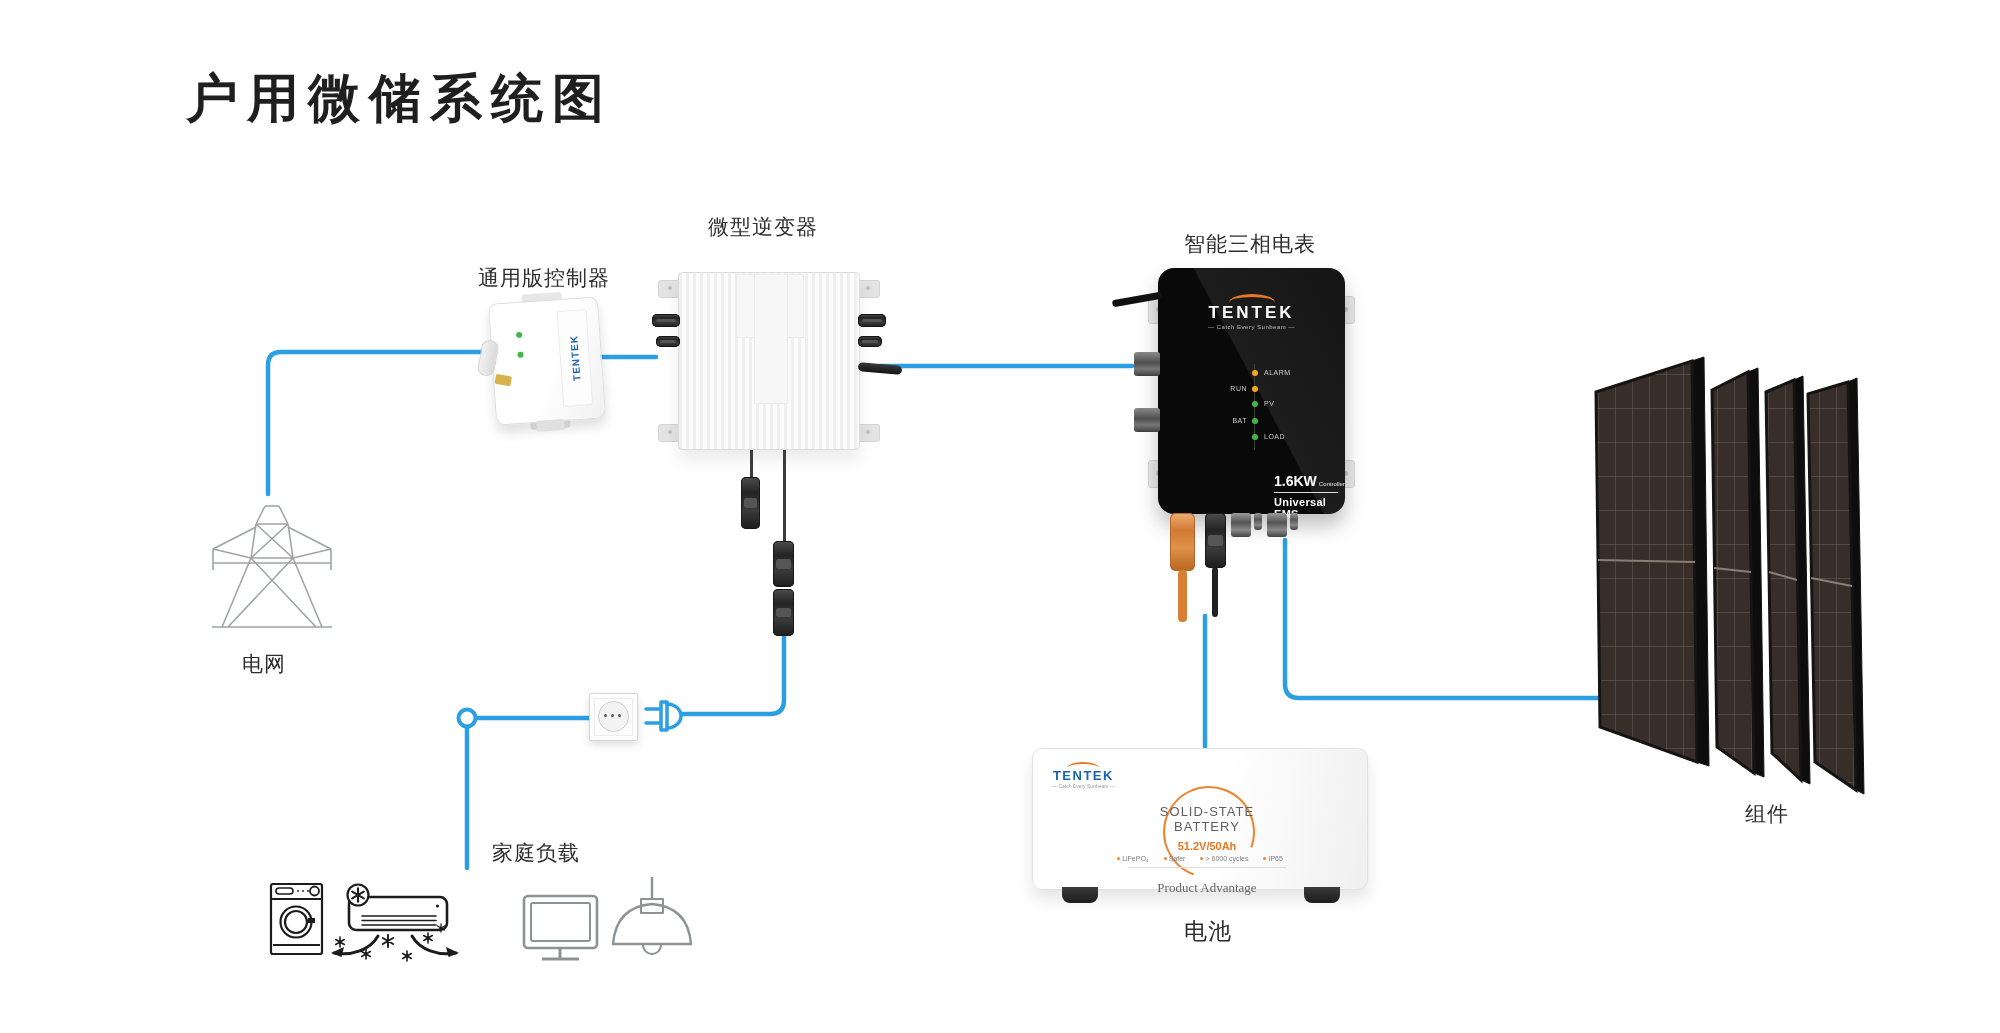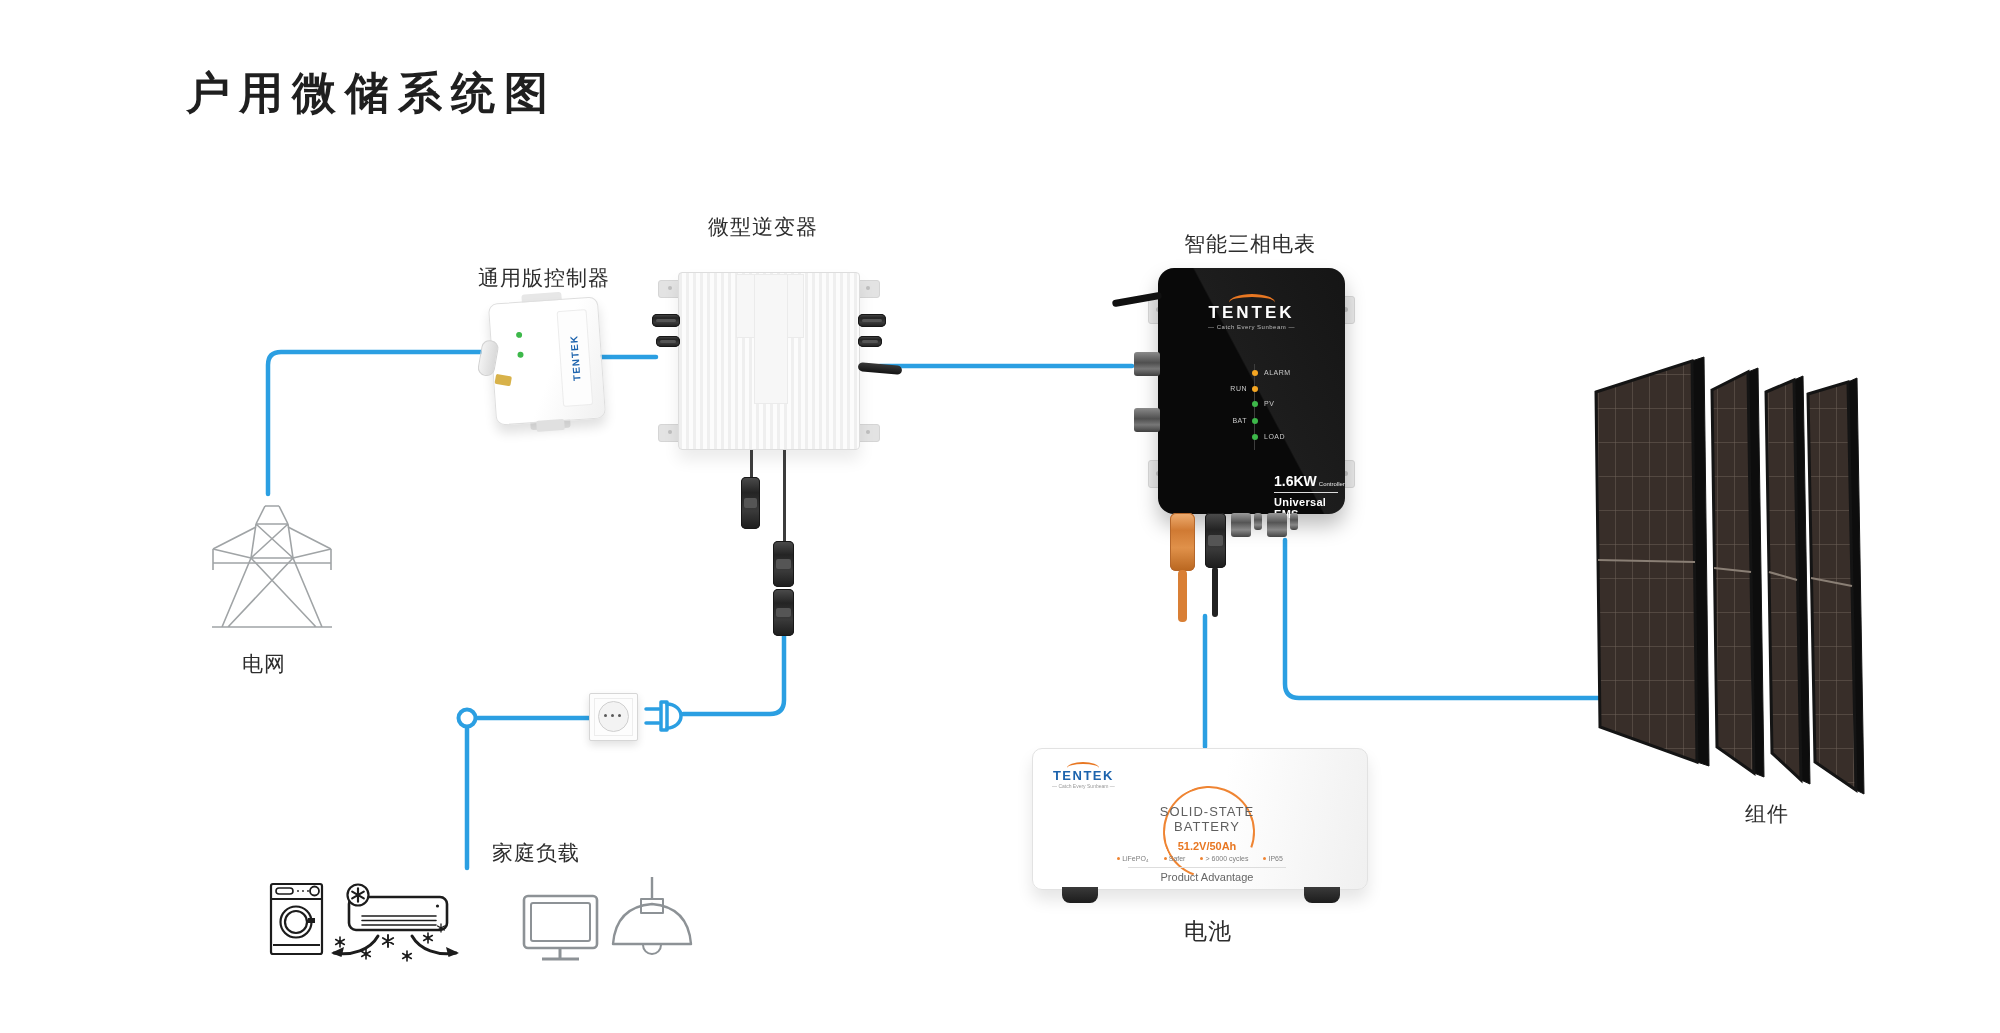--- a/index.html
+++ b/index.html
@@ -1,20 +1,20 @@
 <!DOCTYPE html>
 <html><head>
 <meta charset="utf-8">
 <style>
   html,body{margin:0;padding:0;background:#fff;}
   .canvas{position:relative;width:2000px;height:1033px;background:#ffffff;overflow:hidden;
           font-family:"Liberation Sans","DejaVu Sans",sans-serif;color:#222;}
   .overlay{position:absolute;left:0;top:0;width:2000px;height:1033px;z-index:1;}
   .lbl{position:absolute;z-index:3;font-size:21px;color:#2d2d2d;letter-spacing:1px;white-space:nowrap;}
-  #title{position:absolute;left:186px;top:64px;margin:0;font-size:44px;font-weight:800;
+  #title{position:absolute;left:186px;top:64px;margin:0;font-size:52px;font-weight:800;
          letter-spacing:9px;color:#1f1f1f;z-index:3;}
   .dev{position:absolute;z-index:2;}
   
   #meter{left:492px;top:300px;width:110px;height:122px;transform:rotate(-4deg);}
   #meter .rail{position:absolute;left:34px;top:-7px;width:40px;height:136px;background:#e7e7e7;border-radius:3px;}
   #meter .body{position:absolute;inset:0;background:linear-gradient(115deg,#ffffff 55%,#f0f0f0);
       border:1px solid #dedede;border-radius:9px;box-shadow:0 8px 12px rgba(0,0,0,.12);}
   #meter .panel{position:absolute;right:12px;top:12px;width:28px;height:94px;background:#fdfdfd;
       border:1px solid #ececec;border-radius:3px;display:flex;align-items:center;justify-content:center;}
   #meter .vlogo{writing-mode:vertical-rl;transform:rotate(180deg);font-size:10px;font-weight:bold;
@@ -94,21 +94,21 @@
   #battery .ring{position:absolute;left:131px;top:38px;width:88px;height:88px;border:2px solid #ef8432;
       border-radius:50%;border-bottom-color:transparent;transform:rotate(-25deg);}
   #battery .ctext{position:absolute;left:105px;top:56px;width:140px;text-align:center;}
   #battery .t1{font-size:13px;color:#5f5f5f;letter-spacing:1px;}
   #battery .spec{font-size:11px;font-weight:800;color:#e87722;margin-top:6px;}
   #battery .feats{position:absolute;left:0;right:0;top:107px;display:flex;justify-content:center;gap:15px;}
   .feat{font-size:7px;color:#7d7d7d;white-space:nowrap;}
   .feat:before{content:"";display:inline-block;width:3px;height:3px;border-radius:50%;background:#ef8432;
       margin-right:2px;vertical-align:1px;}
   #battery .sep{position:absolute;left:96px;top:119px;width:158px;height:1px;background:#ddd;}
-  #battery .cap{position:absolute;left:96px;top:123px;width:158px;text-align:center;font-size:11px;color:#666;}
+  #battery .cap{position:absolute;left:96px;top:132px;width:158px;text-align:center;font-size:13px;color:#666;font-family:Liberation Serif, serif;}
   #battery .foot{position:absolute;top:139px;width:36px;height:16px;border-radius:0 0 8px 8px;
       background:linear-gradient(180deg,#3a3a3a,#1c1c1c);}
   #battery .f1{left:30px}#battery .f2{left:272px}
   
   #socket{left:589px;top:693px;width:47px;height:46px;background:#fdfdfd;border:1px solid #d6d6d6;
       box-shadow:0 4px 8px rgba(0,0,0,.12);border-radius:2px;}
   #socket .inner{position:absolute;inset:4px;border:1px solid #ededed;}
   #socket .round{position:absolute;left:8px;top:7px;width:29px;height:29px;border-radius:50%;background:#f3f3f3;
       border:1px solid #cfcfcf;}
   #socket .h{position:absolute;top:20px;width:3px;height:3px;border-radius:50%;background:#5a5a5a;}

